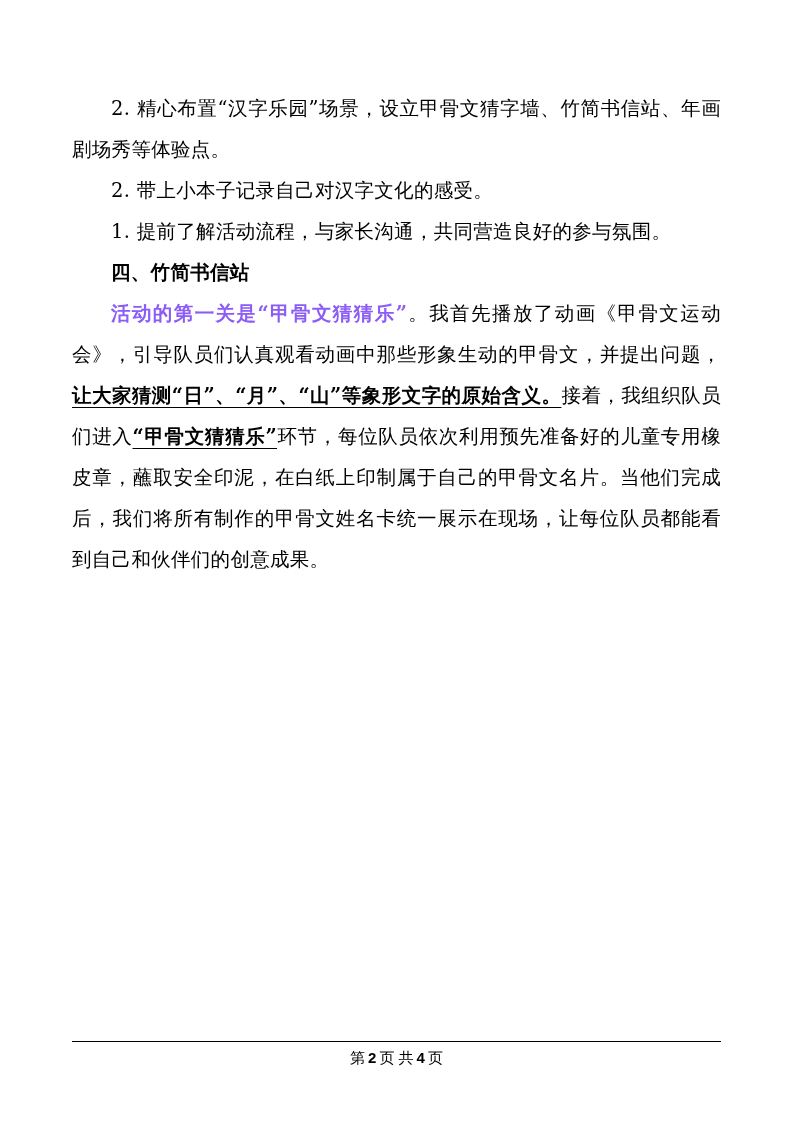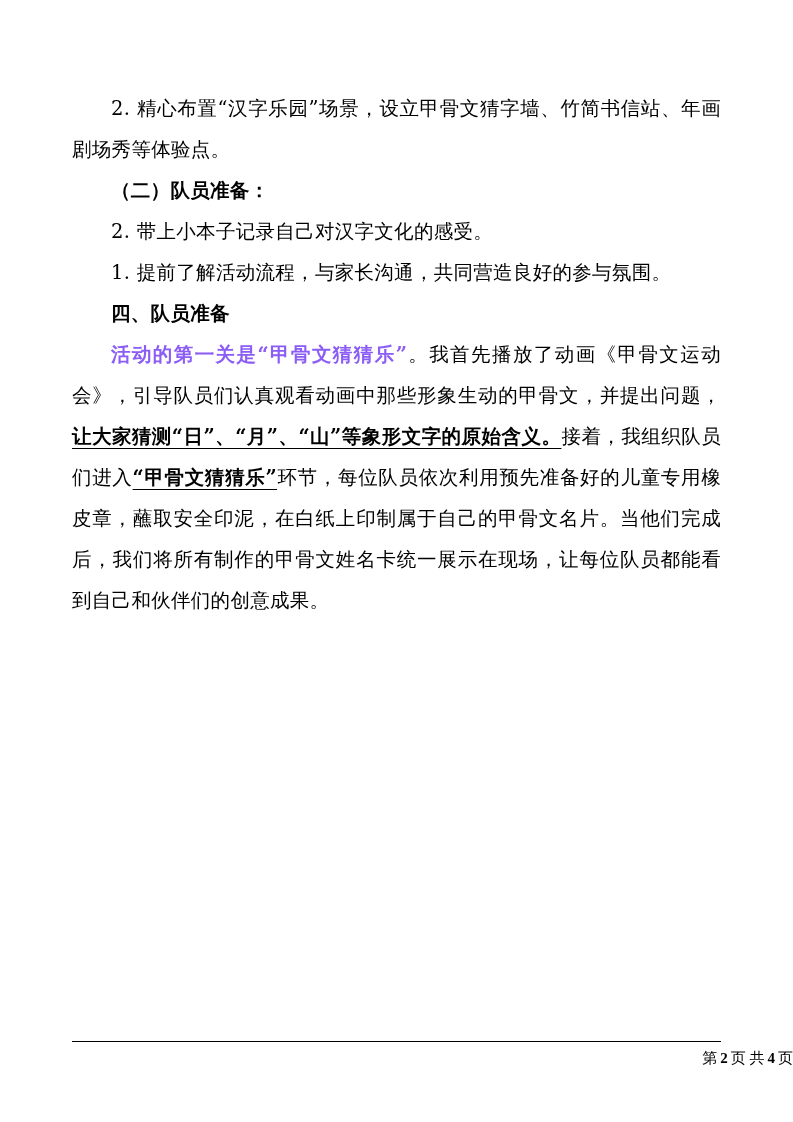--- a/index.html
+++ b/index.html
@@ -49,23 +49,23 @@
   }
   .red-bold {
     color: #8b5cf6;
     font-weight: bold;
   }
   .footer {
     position: absolute;
     left: 0;
     right: 0;
     bottom: 54px;
-    text-align: right;
+    text-align: center;
     font-size: 15px;
-    font-family: Liberation Serif, serif;
+    font-family: Liberation Sans, sans-serif;
     color: #000000;
   }
   .footer .pnum {
     display: inline-block;
     font-weight: bold;
     margin: 0 3px;
   }
   .footer-rule {
     position: absolute;
     left: 72px;
@@ -76,28 +76,27 @@
   }
 </style>
 </head>
 <body>
 
 <div class="page">
   <div class="doc-body">
 
     <p class="normal"><span>2. 精心布置“汉字乐园”场景，设立甲骨文猜字墙、竹简书信站、年画剧场秀等体验点。</span></p>
 
-    <p class="heading"><span class="bold">（二）队员准备：</span></p>
 
 
     <p class="normal"><span>2. 带上小本子记录自己对汉字文化的感受。</span></p>
 
     <p class="normal"><span>1. 提前了解活动流程，与家长沟通，共同营造良好的参与氛围。</span></p>
 
-    <p class="heading"><span class="bold">四、队员准备</span></p>
+    <p class="heading"><span class="bold">四、竹简书信站</span></p>
 
 
     <p class="normal"><span class="red-bold">活动的第一关是“甲骨文猜猜乐”</span><span>。我首先播放了动画《甲骨文运动会》，引导队员们认真观看动画中那些形象生动的甲骨文，并提出问题，</span><span class="underline-bold">让大家猜测“日”、“月”、“山”等象形文字的原始含义。</span><span>接着，我组织队员们进入</span><span class="underline-bold">“甲骨文猜猜乐”</span><span>环节，每位队员依次利用预先准备好的儿童专用橡皮章，蘸取安全印泥，在白纸上印制属于自己的甲骨文名片。当他们完成后，我们将所有制作的甲骨文姓名卡统一展示在现场，让每位队员都能看到自己和伙伴们的创意成果。</span></p>
 
 
   </div>
 
   <div class="footer-rule"></div>
 
   <div class="footer">

